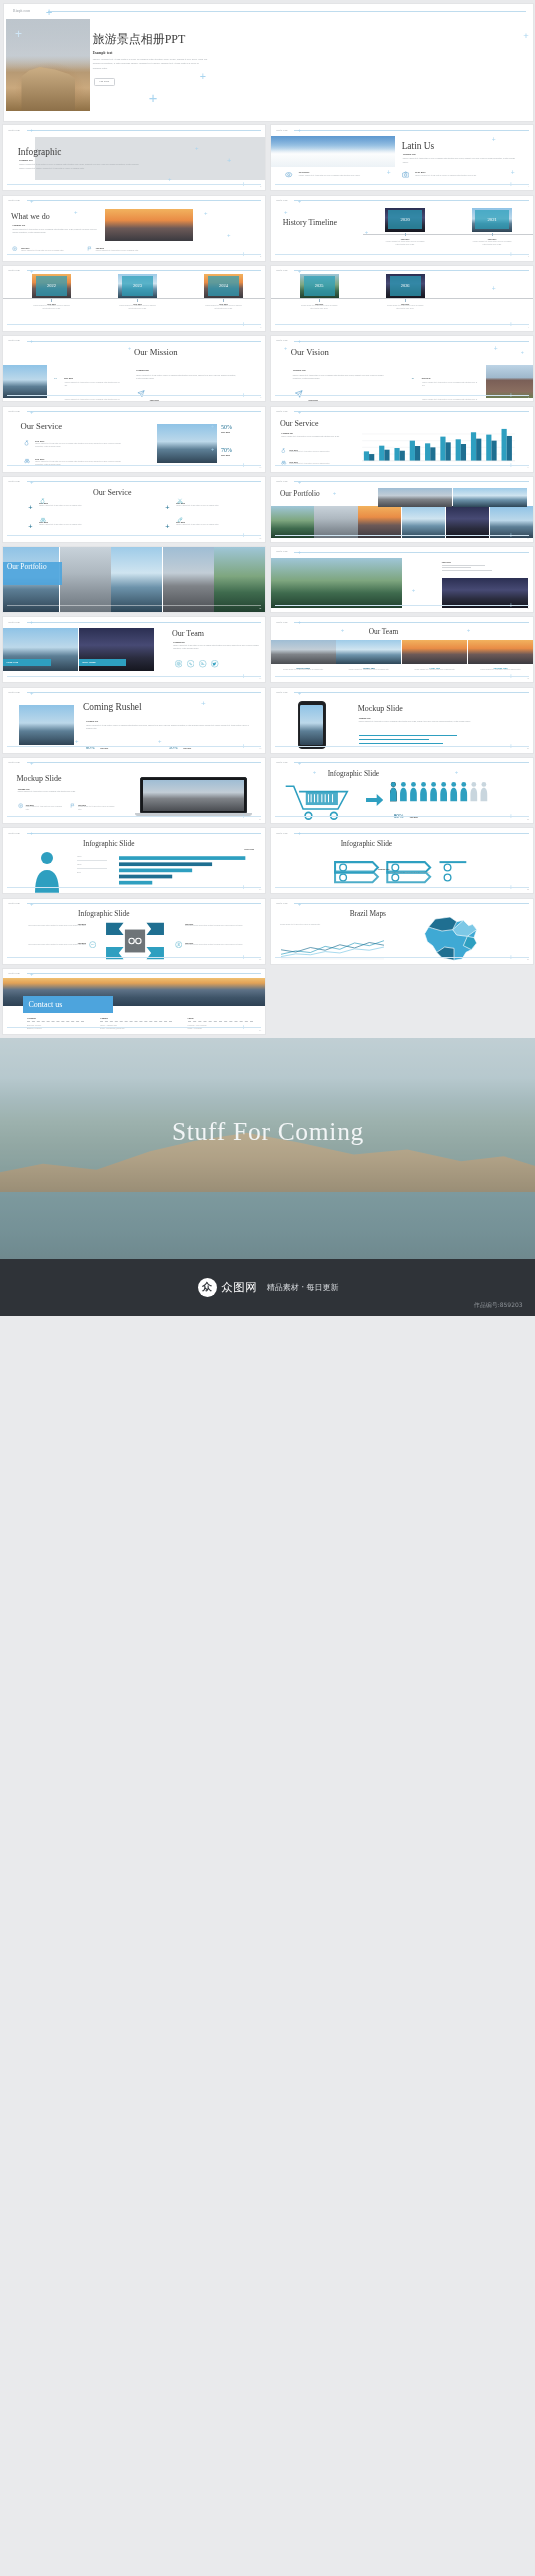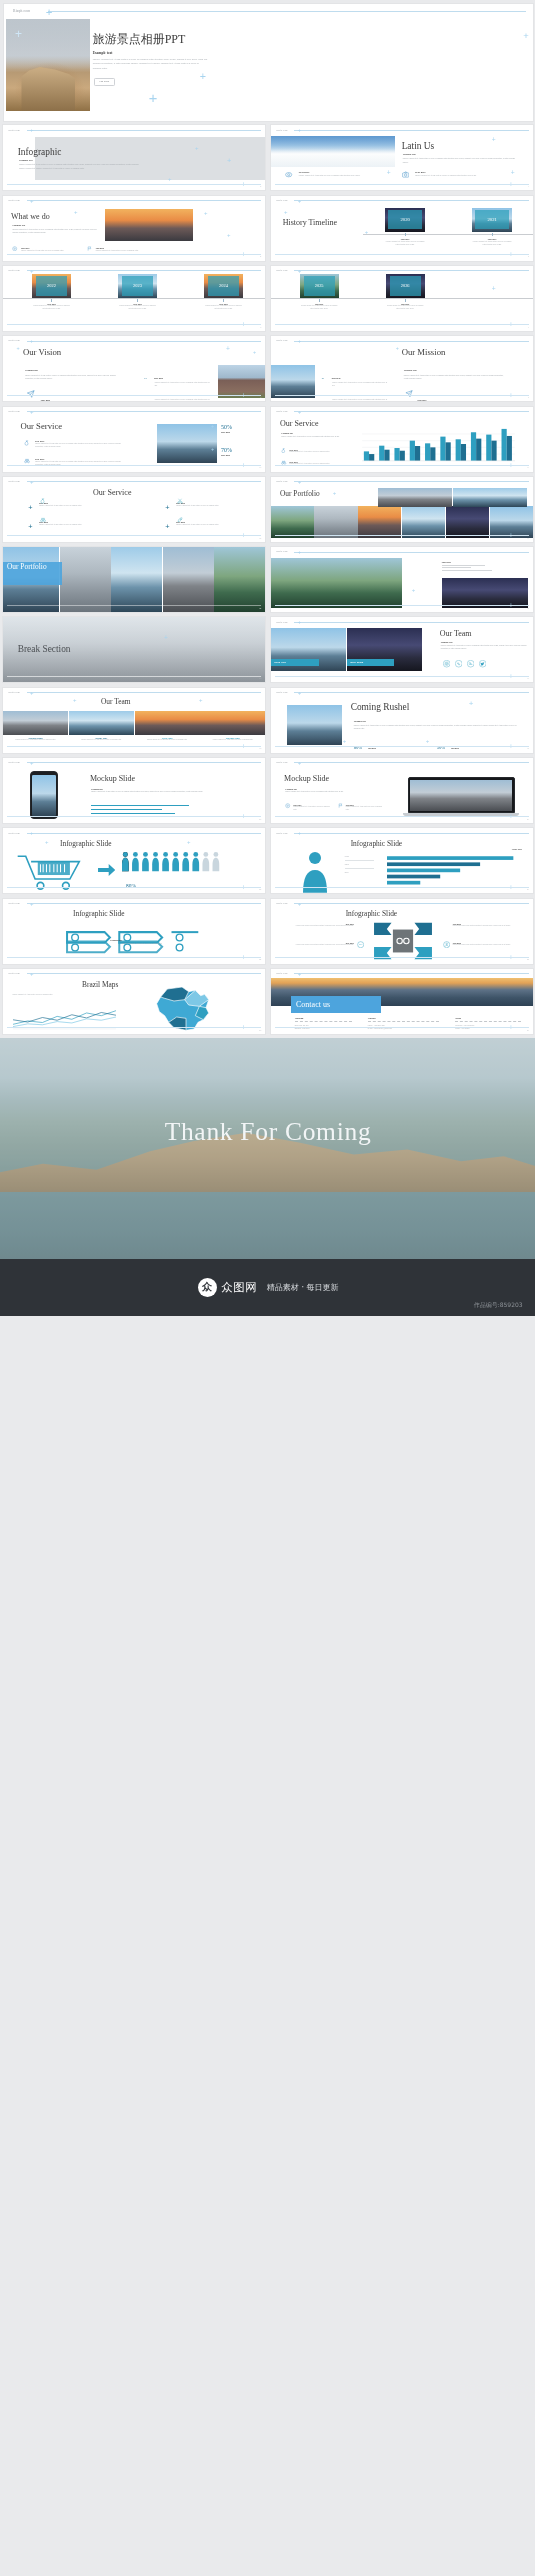--- a/index.html
+++ b/index.html
@@ -267,20 +267,52 @@
       <div class="botline"></div>
         <div class="pgnum">7</div>
     </div>
 
     <div class="slide" style="height:67px;">
       <div class="topbar">
           <span class="brand">Bisqit.com</span>
           <span class="plus" style="left:27px;top:2px;font-size:6px;">+</span>
           <span class="tl"></span>
         </div>
+      <h1 class="sl" style="position:absolute;left:131px;top:10.7px;font-size:8.7px;">Our Mission</h1>
+      <span class="plus" style="left:125px;top:10px;font-size:5.4px;">+</span>
+      <div class="lbl" style="position:absolute;left:133px;top:33px;font-size:2.3px;">Example text</div>
+      <div class="body" style="position:absolute;left:133px;top:38px;width:100px;font-size:1.7px;">Lsimply random text. It has roots in a piece of classical Latin literature from 45 BC, making it over 2000 years old. Richard McClintock, a Latin professo Lsimply</div>
+      <div style="position:absolute;left:134px;top:55px;">
+        <svg width="8" height="7.4" viewBox="0 0 24 24" style="position:absolute;left:0;top:-1.3px;">
+            <path class="ic" d="M22 2L11 13M22 2l-7 20-4-9-9-4 20-7z"></path>
+          </svg>
+        <span class="lbl" style="margin-left:12.7px;font-size:2.3px;">Text here</span>
+      </div>
+      <div class="ph g-city" style="position:absolute;left:0;top:29px;width:44px;height:33px;"></div>
+      <div style="position:absolute;left:51px;top:33px;width:60px;">
+        <span style="font-family:'Liberation Serif',serif;color:#1f6f91;font-size:2.9px;">01</span>
+        <span class="lbl" style="font-size:2.3px;margin-left:4px;">Text here</span>
+        <div class="tiny" style="margin-left:10.7px;width:56px;font-size:1.6px;">Lsimply random text. It has roots in a piece of classical Latin literature from 45 BC.</div>
+      </div>
+      <div style="position:absolute;left:51px;top:50px;width:60px;">
+        <span style="font-family:'Liberation Serif',serif;color:#1f6f91;font-size:2.9px;">02</span>
+        <span class="lbl" style="font-size:2.3px;margin-left:4px;">Text here</span>
+        <div class="tiny" style="margin-left:10.7px;width:56px;font-size:1.6px;">Lsimply random text. It has roots in a piece of classical Latin literature from 45 BC.</div>
+      </div>
+      <span class="plus" style="right:20px;bottom:2px;font-size:6.7px;">+</span>
+      <div class="botline"></div>
+        <div class="pgnum">9</div>
+    </div>
+
+    <div class="slide" style="height:67px;">
+      <div class="topbar">
+          <span class="brand">Bisqit.com</span>
+          <span class="plus" style="left:27px;top:2px;font-size:6px;">+</span>
+          <span class="tl"></span>
+        </div>
       <h1 class="sl" style="position:absolute;left:20px;top:10.7px;font-size:8.7px;">Our Vision</h1>
       <span class="plus" style="left:13.4px;top:10px;font-size:5.4px;">+</span>
       <span class="plus" style="left:223px;top:9.4px;font-size:6.7px;">+</span>
       <span class="plus" style="left:250px;top:13.4px;font-size:5.4px;">+</span>
       <div class="lbl" style="position:absolute;left:22px;top:33px;font-size:2.3px;">Example text</div>
       <div class="body" style="position:absolute;left:22px;top:38px;width:95px;font-size:1.7px;">Lsimply random text. It has roots in a piece of classical Latin literature from 45 BC, making it over 2000 years old. Richard McClintock, a Latin professo Lsimply</div>
       <div style="position:absolute;left:23px;top:55px;">
         <svg width="9.4" height="8" viewBox="0 0 24 24" style="position:absolute;left:0;top:-1.3px;">
             <path class="ic" d="M22 2L11 13M22 2l-7 20-4-9-9-4 20-7z"></path>
           </svg>
@@ -293,52 +325,20 @@
       </div>
       <div style="position:absolute;left:141px;top:50px;width:60px;">
         <span style="font-family:'Liberation Serif',serif;color:#1f6f91;font-size:2.9px;">02</span>
         <span class="lbl" style="font-size:2.3px;margin-left:4px;">Text here</span>
         <div class="tiny" style="margin-left:10.7px;width:56px;font-size:1.6px;">Lsimply random text. It has roots in a piece of classical Latin literature from 45 BC.</div>
       </div>
       <div class="ph" style="position:absolute;right:0;top:29px;width:47px;height:33px;background:linear-gradient(180deg,#bdd4e6 0%,#9fb8cc 38%,#7a5f57 46%,#8a6e60 80%,#6a7d52 100%);"></div>
       <span class="plus" style="right:20px;bottom:2px;font-size:6.7px;">+</span>
       <div class="botline"></div>
         <div class="pgnum">8</div>
-    </div>
-
-    <div class="slide" style="height:67px;">
-      <div class="topbar">
-          <span class="brand">Bisqit.com</span>
-          <span class="plus" style="left:27px;top:2px;font-size:6px;">+</span>
-          <span class="tl"></span>
-        </div>
-      <h1 class="sl" style="position:absolute;left:131px;top:10.7px;font-size:8.7px;">Our Mission</h1>
-      <span class="plus" style="left:125px;top:10px;font-size:5.4px;">+</span>
-      <div class="lbl" style="position:absolute;left:133px;top:33px;font-size:2.3px;">Example text</div>
-      <div class="body" style="position:absolute;left:133px;top:38px;width:100px;font-size:1.7px;">Lsimply random text. It has roots in a piece of classical Latin literature from 45 BC, making it over 2000 years old. Richard McClintock, a Latin professo Lsimply</div>
-      <div style="position:absolute;left:134px;top:55px;">
-        <svg width="8" height="7.4" viewBox="0 0 24 24" style="position:absolute;left:0;top:-1.3px;">
-            <path class="ic" d="M22 2L11 13M22 2l-7 20-4-9-9-4 20-7z"></path>
-          </svg>
-        <span class="lbl" style="margin-left:12.7px;font-size:2.3px;">Text here</span>
-      </div>
-      <div class="ph g-city" style="position:absolute;left:0;top:29px;width:44px;height:33px;"></div>
-      <div style="position:absolute;left:51px;top:33px;width:60px;">
-        <span style="font-family:'Liberation Serif',serif;color:#1f6f91;font-size:2.9px;">01</span>
-        <span class="lbl" style="font-size:2.3px;margin-left:4px;">Text here</span>
-        <div class="tiny" style="margin-left:10.7px;width:56px;font-size:1.6px;">Lsimply random text. It has roots in a piece of classical Latin literature from 45 BC.</div>
-      </div>
-      <div style="position:absolute;left:51px;top:50px;width:60px;">
-        <span style="font-family:'Liberation Serif',serif;color:#1f6f91;font-size:2.9px;">02</span>
-        <span class="lbl" style="font-size:2.3px;margin-left:4px;">Text here</span>
-        <div class="tiny" style="margin-left:10.7px;width:56px;font-size:1.6px;">Lsimply random text. It has roots in a piece of classical Latin literature from 45 BC.</div>
-      </div>
-      <span class="plus" style="right:20px;bottom:2px;font-size:6.7px;">+</span>
-      <div class="botline"></div>
-        <div class="pgnum">9</div>
     </div>
 
     <div class="slide" style="height:67px;">
       <div class="topbar">
           <span class="brand">Bisqit.com</span>
           <span class="plus" style="left:27px;top:2px;font-size:6px;">+</span>
           <span class="tl"></span>
         </div>
       <h1 class="sl" style="position:absolute;left:17.4px;top:14.7px;font-size:8.7px;">Our Service</h1>
       <div class="ph g-city" style="position:absolute;left:154px;top:17.4px;width:60px;height:39px;"></div>
@@ -535,28 +535,20 @@
         <div style="width:43px;height:0.7px;background:#d3d6d9;margin:2px 0;"></div>
         <div style="width:29.5px;height:0.7px;background:#d3d6d9;margin:2px 0;"></div>
         <div style="width:50px;height:0.7px;background:#d3d6d9;margin:2px 0;"></div>
       </div>
       <span class="plus" style="left:141px;top:40px;font-size:6px;">+</span>
       <span class="plus" style="right:20px;bottom:2px;font-size:6.7px;">+</span>
       <div class="botline"></div>
         <div class="pgnum">15</div>
     </div>
 
-    <div class="slide" style="height:67px;">
-      <div class="ph g-mount" style="position:absolute;inset:0;"></div>
-      <div style="position:absolute;inset:0;background:linear-gradient(180deg,rgba(255,255,255,.42),rgba(255,255,255,.22));"></div>
-      <h1 class="sl" style="position:absolute;left:14.7px;top:27px;font-size:9.4px;color:#4c5054;">Break Section</h1>
-      <span class="plus" style="left:161px;top:17.4px;font-size:6.7px;">+</span>
-      <div class="botline" style="background:rgba(255,255,255,.6);"></div>
-      <div class="pgnum">16</div>
-    </div>
 
     <div class="slide" style="height:67px;">
       <div class="topbar">
           <span class="brand">Bisqit.com</span>
           <span class="plus" style="left:27px;top:2px;font-size:6px;">+</span>
           <span class="tl"></span>
         </div>
       <div class="ph g-city" style="position:absolute;left:0;top:10.7px;width:75px;height:43px;">
         <div style="position:absolute;left:0;bottom:5.4px;width:48px;height:6.7px;background:#2e9fc0;display:flex;align-items:center;padding-left:3.3px;">
           <span class="lbl" style="color:#fff;font-size:2.4px;">Sarah Lord</span>
@@ -945,21 +937,21 @@
   </div>
 
   <div style="position:relative;width:536px;height:221px;overflow:hidden;
               background:linear-gradient(180deg,#c9d7dd 0%,#b9ccd3 18%,#9fb6b9 28%,#8fa79f 38%,#7f9890 48%,#6d8a86 60%,#5f7d7c 75%,#56706f 100%);">
     <div style="position:absolute;left:0;right:0;top:40%;height:38%;
          background:linear-gradient(180deg,#c3a273 0%,#ad8c5f 40%,#8e7149 75%,#6e5a3c 100%);
          clip-path:polygon(0 55%,8% 45%,18% 52%,28% 30%,36% 18%,46% 8%,56% 20%,66% 34%,76% 28%,86% 42%,94% 36%,100% 48%,100% 100%,0 100%);"></div>
     <div style="position:absolute;left:0;right:0;bottom:0;height:30%;
          background:linear-gradient(180deg,#5d8187 0%,#4f737a 60%,#46666d 100%);"></div>
     <div style="position:absolute;inset:0;background:rgba(180,195,198,.38);"></div>
-    <h1 class="sl" style="position:absolute;left:0;right:0;top:79px;text-align:center;font-size:25.5px;color:#f2f5f6;font-weight:400;letter-spacing:0.7px;">Thank For Coming</h1>
+    <h1 class="sl" style="position:absolute;left:0;right:0;top:79px;text-align:center;font-size:25.5px;color:#f2f5f6;font-weight:400;letter-spacing:0.7px;">Stuff For Coming</h1>
   </div>
 
   <div style="position:relative;width:536px;height:57px;background:#2f3338;display:flex;align-items:center;justify-content:center;gap:9.4px;">
     <div style="display:flex;align-items:center;gap:4.7px;">
       <div style="width:19px;height:19px;border-radius:50%;background:#fff;display:flex;align-items:center;justify-content:center;">
         <span style="color:#2f3338;font-size:10px;font-weight:700;font-family:'DejaVu Sans',sans-serif;">众</span>
       </div>
       <span style="color:#fff;font-size:11.4px;font-family:'DejaVu Sans',sans-serif;letter-spacing:0.7px;">众图网</span>
     </div>
     <span style="color:#d7dade;font-size:8px;font-family:'DejaVu Sans',sans-serif;">精品素材 · 每日更新</span>

